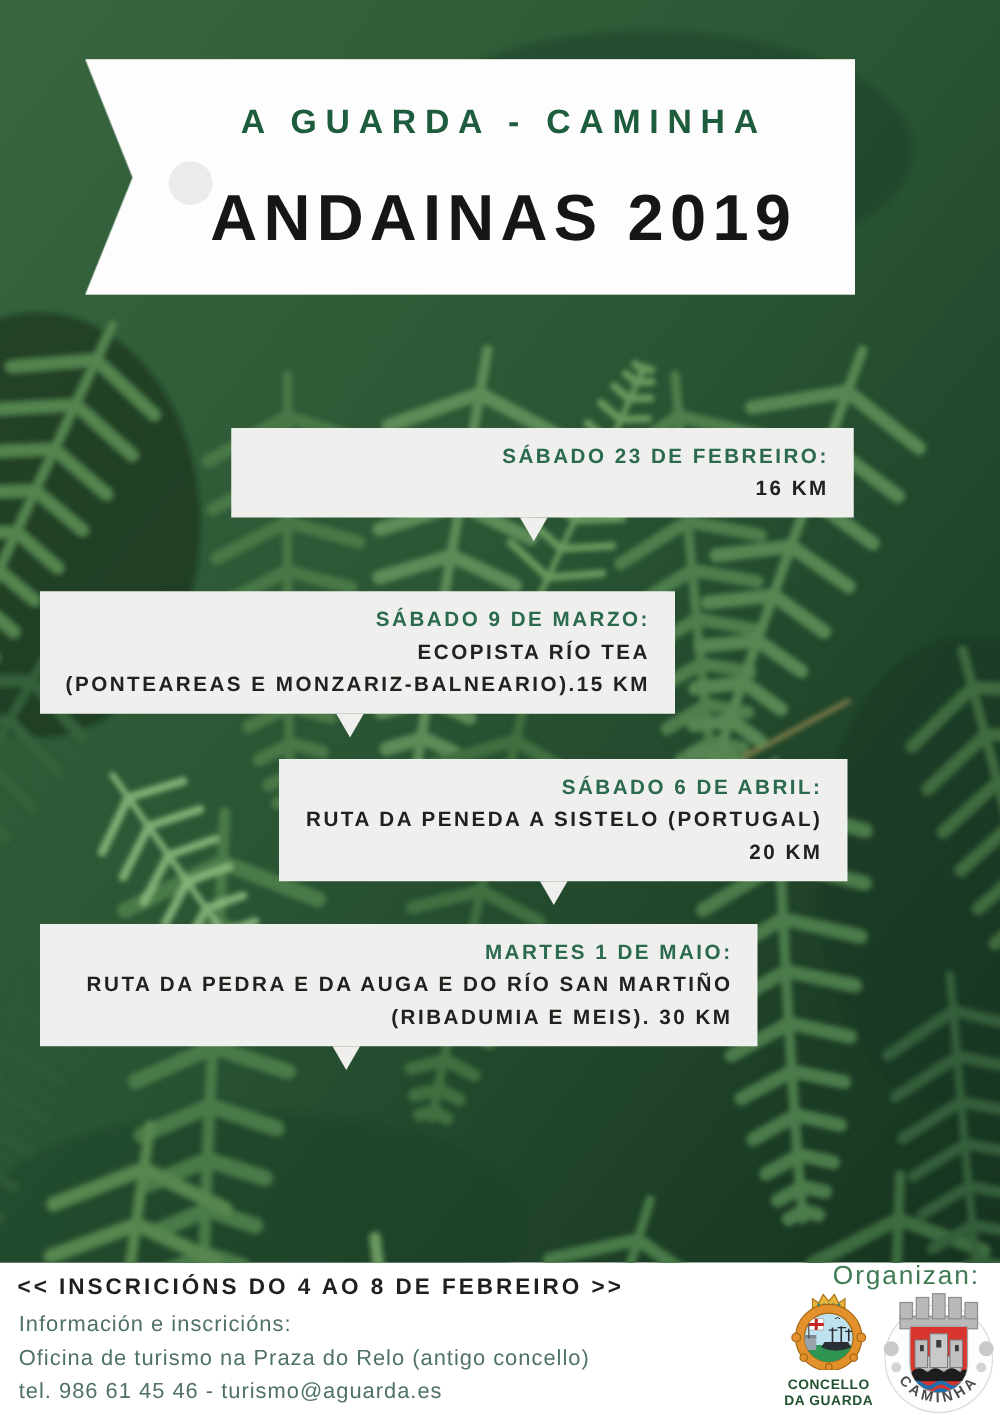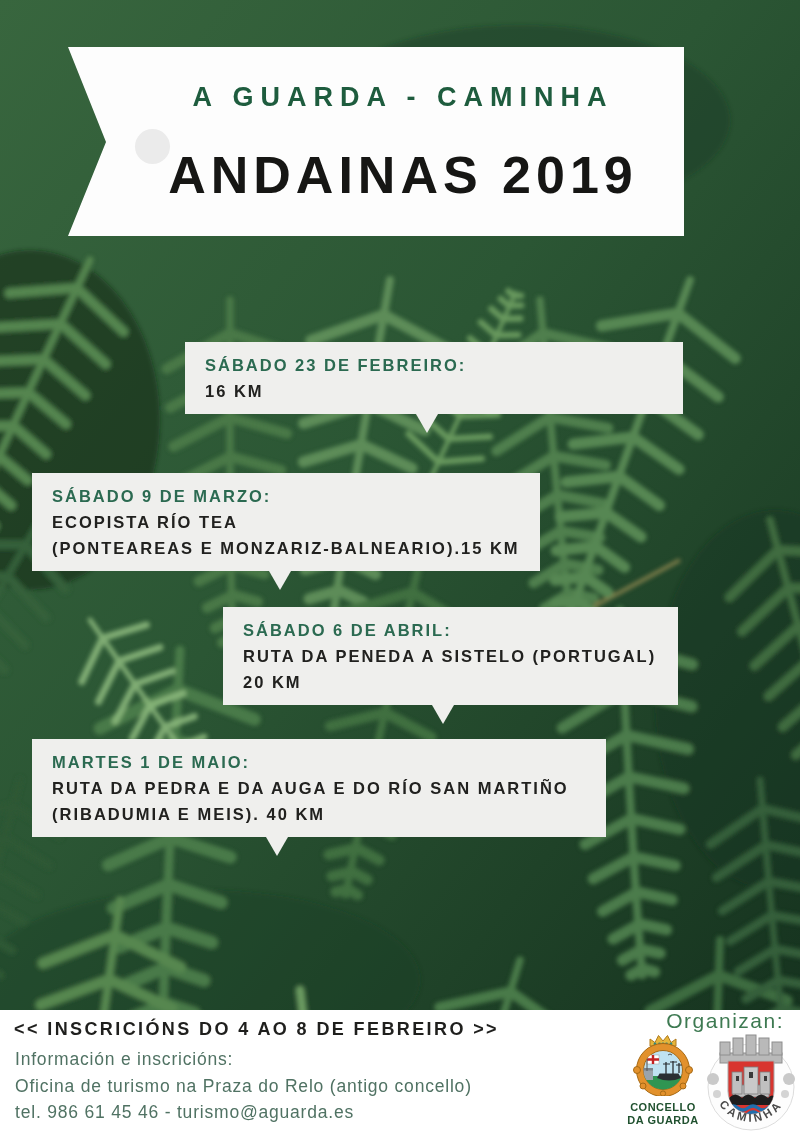--- a/index.html
+++ b/index.html
@@ -21,21 +21,21 @@
     font-size:27px;font-weight:bold;letter-spacing:7px;color:var(--heading-green);
   }
   .banner-title{
     position:absolute;top:145px;left:0;width:806px;text-align:center;
     font-size:52px;font-weight:bold;letter-spacing:5px;color:var(--title-dark);
   }
   
   .card{
     position:absolute;background:var(--card-bg);padding:10px 20px;
     font-weight:bold;font-size:16.5px;letter-spacing:2px;line-height:26px;
-    white-space:nowrap;color:var(--card-text);
+    white-space:nowrap;color:var(--card-text);text-align:right;
   }
   .card::after{
     content:"";position:absolute;top:100%;width:0;height:0;
     border-left:11px solid transparent;border-right:11px solid transparent;
     border-top:19px solid var(--card-bg);
   }
   .card-date{color:var(--card-green);}
   .c1{left:185px;top:342px;width:458px;} .c1::after{left:231px;}
   .c2{left:32px; top:473px;width:468px;} .c2::after{left:237px;}
   .c3{left:223px;top:607px;width:415px;} .c3::after{left:209px;}
@@ -131,21 +131,21 @@
 
   <section class="card c3">
     <div class="card-date">SÁBADO 6 DE ABRIL:</div>
     <div class="card-line">RUTA DA PENEDA A SISTELO (PORTUGAL)</div>
     <div class="card-line">20 KM</div>
   </section>
 
   <section class="card c4">
     <div class="card-date">MARTES 1 DE MAIO:</div>
     <div class="card-line">RUTA DA PEDRA E DA AUGA E DO RÍO SAN MARTIÑO</div>
-    <div class="card-line">(RIBADUMIA E MEIS). 40 KM</div>
+    <div class="card-line">(RIBADUMIA E MEIS). 30 KM</div>
   </section>
 
 
   <footer class="footer"></footer>
   <div class="inscriptions">&lt;&lt; INSCRICIÓNS DO 4 AO 8 DE FEBREIRO &gt;&gt;</div>
   <div class="footer-line fl-info">Información e inscricións:</div>
   <div class="footer-line fl-office">Oficina de turismo na Praza do Relo (antigo concello)</div>
   <div class="footer-line fl-contact">tel. 986 61 45 46 - turismo@aguarda.es</div>
   <div class="organizan">Organizan:</div>
 

